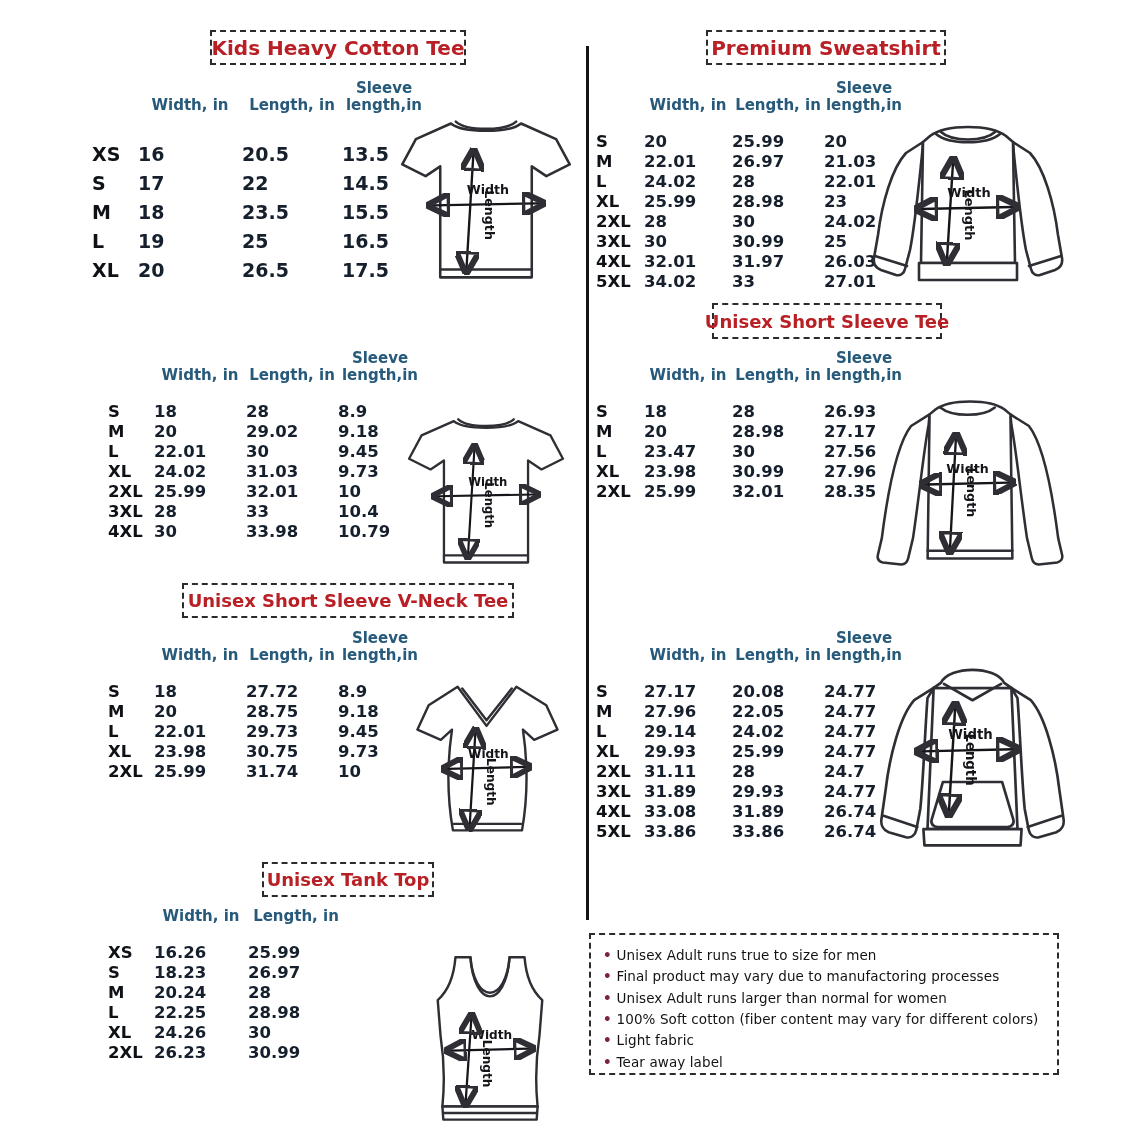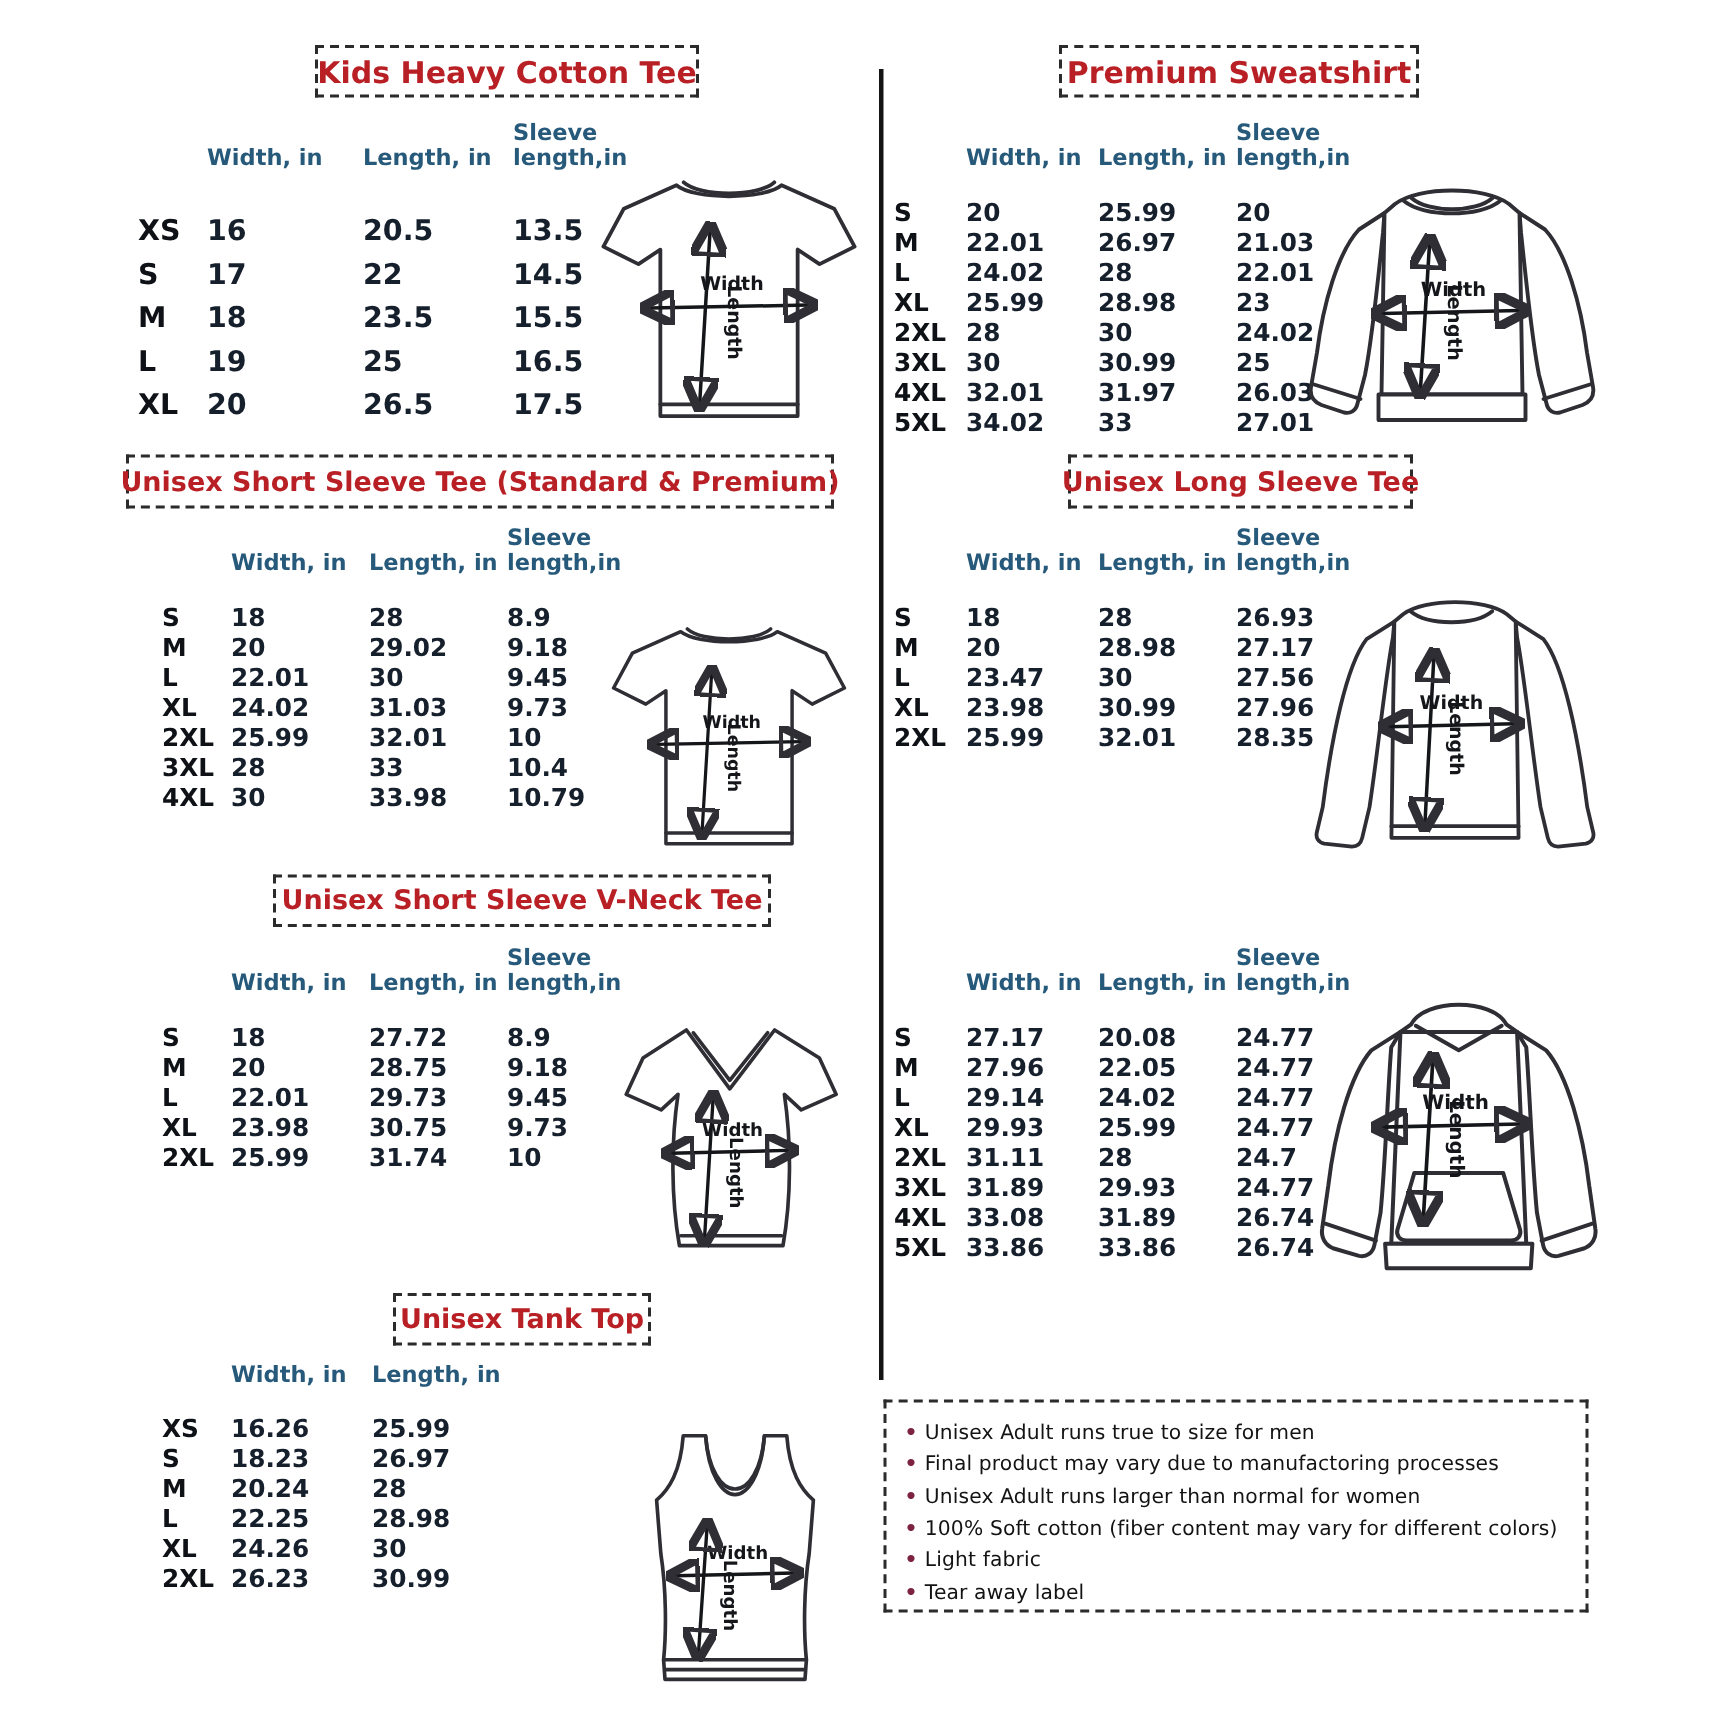--- a/index.html
+++ b/index.html
@@ -19,21 +19,21 @@
     color:var(--title-red);font-weight:bold;white-space:nowrap;background:#fff;text-align:center;
   }
   .title-lg{font-size:20px;}
   .title-md{font-size:18px;}
 
   .divider{position:absolute;background:#141414;}
 
   table.size-table{position:absolute;border-collapse:collapse;table-layout:fixed;}
   table.size-table th,table.size-table td{text-align:left;font-weight:bold;padding:0;}
   table.size-table thead th{
-    color:var(--header-blue);font-size:15px;text-align:left;white-space:pre-line;
+    color:var(--header-blue);font-size:15px;text-align:center;white-space:pre-line;
     line-height:1.1;vertical-align:bottom;padding-bottom:18px;
   }
   table.size-table tbody th{color:#0e1116;font-size:16.5px;}
   table.size-table tbody td{color:var(--value-dark);font-size:16.5px;}
   table.size-table tbody tr{height:20px;}
 
   table.t-kids{width:334px;}
   table.t-kids tr>*:nth-child(1){width:46px;}
   table.t-kids tr>*:nth-child(2){width:104px;}
   table.t-kids tr>*:nth-child(3){width:100px;}
@@ -227,23 +227,20 @@
     <g>
       <line class="arrow" x1="58" y1="94" x2="150" y2="92" marker-start="url(#ahc)" marker-end="url(#ahc)"></line>
       <text x="106" y="82" text-anchor="middle">Width</text>
     </g>
     <g>
       <line class="arrow" x1="90" y1="48" x2="84" y2="144" marker-start="url(#ahc)" marker-end="url(#ahc)"></line>
       <text transform="translate(102,100) rotate(90)" text-anchor="middle">Length</text>
     </g>
   </svg>
 
-  <div class="title-box title-md" style="left:84px;top:303px;width:472px;height:36px;">
-    <span>Unisex Short Sleeve Tee (Standard &amp; Premium)</span>
-  </div>
   <table class="size-table t-l3" style="left:108px;top:350px;">
       <thead>
         <tr>
           <th></th>
           <th>Width, in</th>
           <th>Length, in</th>
           <th>Sleeve
 length,in</th>
         </tr>
       </thead>
@@ -305,21 +302,21 @@
       <line class="arrow" x1="46" y1="102" x2="154" y2="100" marker-start="url(#ahs)" marker-end="url(#ahs)"></line>
       <text x="102" y="90" text-anchor="middle">Width</text>
     </g>
     <g>
       <line class="arrow" x1="87" y1="50" x2="80" y2="166" marker-start="url(#ahs)" marker-end="url(#ahs)"></line>
       <text transform="translate(99,112) rotate(90)" text-anchor="middle">Length</text>
     </g>
   </svg>
 
   <div class="title-box title-md" style="left:712px;top:303px;width:230px;height:36px;">
-    <span>Unisex Long Sleeve Tee</span>
+    <span>Unisex Short Sleeve Tee</span>
   </div>
   <table class="size-table t-r" style="left:596px;top:350px;">
       <thead>
         <tr>
           <th></th>
           <th>Width, in</th>
           <th>Length, in</th>
           <th>Sleeve
 length,in</th>
         </tr>

